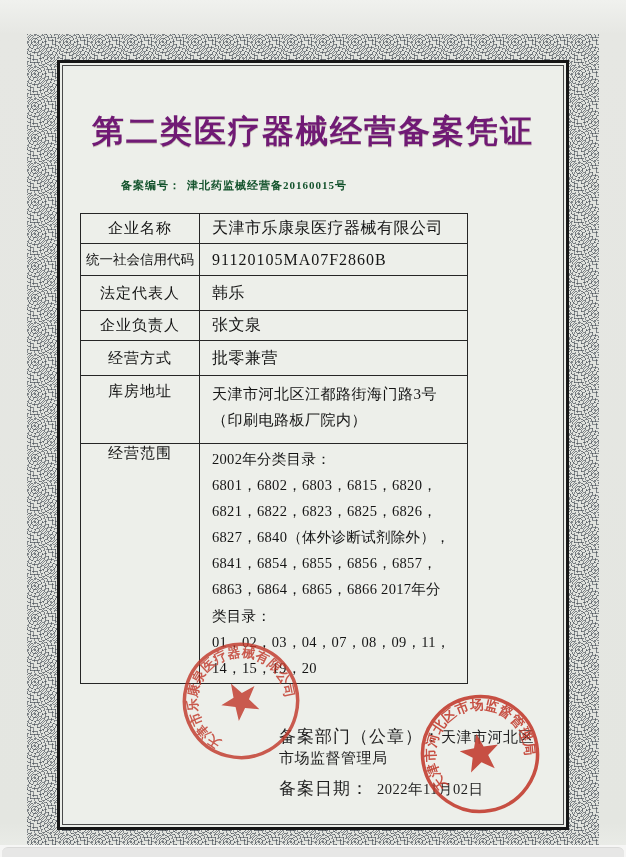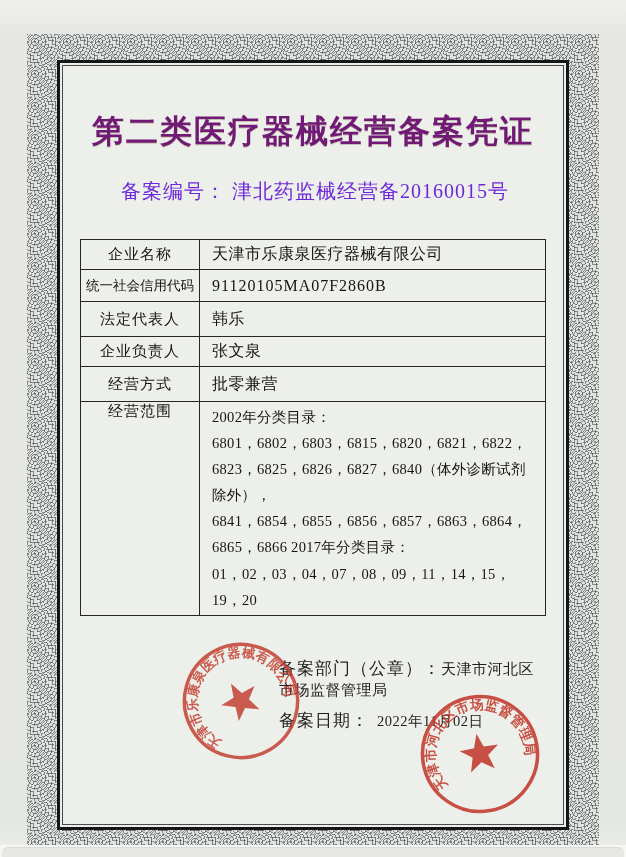--- a/index.html
+++ b/index.html
@@ -36,30 +36,30 @@
     margin-top:44px;
     text-align:center;
     font-size:32px;
     font-weight:bold;
     letter-spacing:2px;
     color:#701a75;
     text-shadow:0 1px 0 rgba(90,60,20,0.25);
   }
   .record-line {
     margin:24px 0 0 41px;
-    font-size:20px;
-    font-weight:400;
+    font-size:11px;
+    font-weight:700;
     letter-spacing:1px;
-    color:#6d28d9;
+    color:#14532d;
   }
   .record-line .val { margin-left:6px; }
 
   table.info {
-    margin-top:34px;
-    width:466px;
+    margin-top:20px;
+    width:388px;
     border-collapse:collapse;
     table-layout:fixed;
   }
   table.info th, table.info td {
     border:1.5px solid #262626;
     font-weight:normal;
     font-size:15px;
     color:#141414;
     vertical-align:middle;
   }
@@ -139,20 +139,24 @@
                 <td>韩乐</td>
               </tr>
               <tr class="r4">
                 <th>企业负责人</th>
                 <td>张文泉</td>
               </tr>
               <tr class="r6">
                 <th>经营方式</th>
                 <td>批零兼营</td>
               </tr>
+              <tr class="r8">
+                <th>库房地址</th>
+                <td>天津市河北区江都路街海门路3号（印刷电路板厂院内）</td>
+              </tr>
               <tr class="r9">
                 <th>经营范围</th>
                 <td>2002年分类目录：
 6801，6802，6803，6815，6820，6821，6822，6823，6825，6826，6827，6840（体外诊断试剂除外），
 6841，6854，6855，6856，6857，6863，6864，6865，6866 2017年分类目录：
 01，02，03，04，07，08，09，11，14，15，19，20</td>
               </tr>
             </tbody>
           </table>
 

